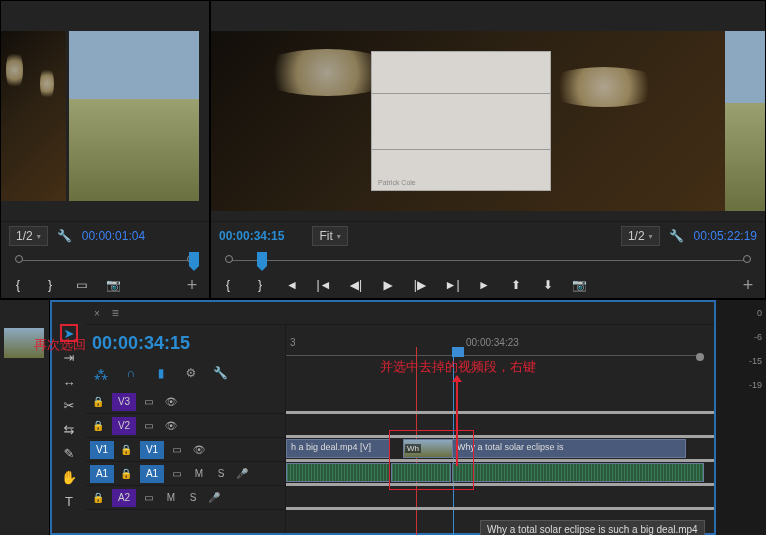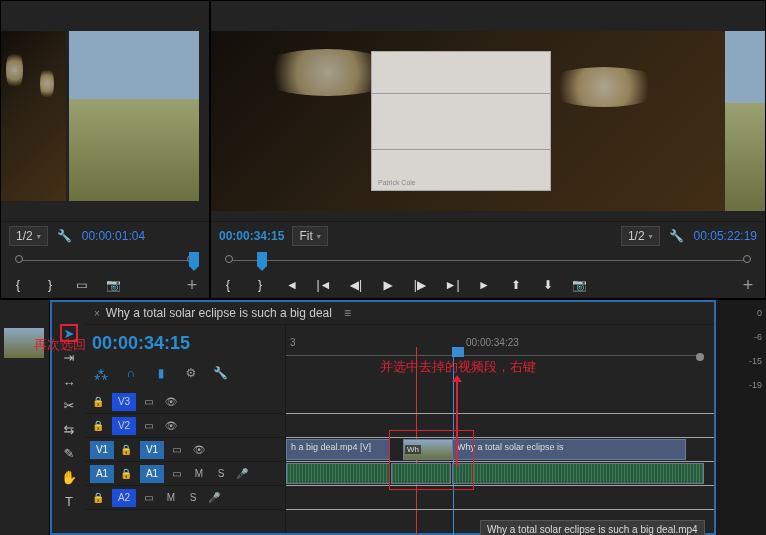--- a/index.html
+++ b/index.html
@@ -54,25 +54,25 @@
 .tlruler{flex:1;position:relative;padding-top:6px}
 .tlruler-line{position:absolute;top:30px;left:0;right:10px;border-top:1px solid #555}
 .tlruler-tc{position:absolute;top:12px;color:#888;font-size:10px}
 .tlph{position:absolute;top:22px;width:12px;height:10px;background:#3a8dd4}
 .tlph::after{content:"";position:absolute;top:100%;left:1px;width:1px;height:200px;background:#3a8dd4}
 .tlcut{position:absolute;top:22px;width:1px;height:200px;background:#c33}
 .tlend{position:absolute;top:28px;right:10px;width:8px;height:8px;background:#888;border-radius:50%}
 .tracks{flex:1;display:flex}
 .trhead{width:200px;border-right:1px solid #1a1a1a}
 .trow2{display:flex;align-items:center;height:24px;gap:4px;padding:0 4px;border-bottom:1px solid #1a1a1a}
-.trow2 .tl{width:24px;height:18px;display:flex;align-items:center;justify-content:center;font-size:10px;background:#1d4ed8}
+.trow2 .tl{width:24px;height:18px;display:flex;align-items:center;justify-content:center;font-size:10px;background:#4c1d95}
 .trow2 .tl.on{background:#2a6cb0;color:#fff}
 .trow2 .mini{width:18px;font-size:10px;color:#aaa;text-align:center}
 .trcontent{flex:1;position:relative}
-.trlane{height:24px;border-bottom:1px solid #a3a3a3;position:relative}
+.trlane{height:24px;border-bottom:3px solid #a3a3a3;position:relative}
 .clip{position:absolute;top:1px;bottom:1px;background:#4a5a7a;border:1px solid #6a7a9a;font-size:9px;color:#ddd;padding:2px 4px;overflow:hidden;white-space:nowrap}
 .clip.aud{background:#2a5a3a;background-image:repeating-linear-gradient(90deg,#3a7a5a 0,#3a7a5a 1px,transparent 1px,transparent 3px)}
 .clip.thumb{background:linear-gradient(#8ca8c0,#6a7040);display:flex;align-items:center;gap:2px;padding:1px}
 .clip.thumb span{writing-mode:horizontal-tb;font-size:8px;background:rgba(0,0,0,.5);padding:0 2px}
 .selbox{position:absolute;border:1px solid #d23;pointer-events:none}
 .anno{position:absolute;color:#d23;font-size:13px;font-weight:500;z-index:50}
 .arrow{position:absolute;width:2px;background:#d23}
 .arrow::before{content:"";position:absolute;top:-6px;left:-4px;border:5px solid transparent;border-bottom:7px solid #d23}
 .meters{width:50px;background:#1a1a1a;padding:8px 4px;font-size:9px;color:#888;display:flex;flex-direction:column;gap:14px;align-items:flex-end}
 .tooltip{position:absolute;background:#3a3a3a;border:1px solid #555;padding:3px 6px;font-size:10px;color:#ddd;z-index:60;white-space:nowrap}
@@ -118,21 +118,21 @@
         </div>
       <div class="wall" style="left:160px;top:50px;width:180px;height:140px">
         <div class="wcred">Patrick Cole</div>
       </div>
       <div class="vimg" style="right:0;top:30px;width:40px;height:180px">
           <div class="crowd"></div>
         </div>
     </div>
     <div class="tcbar">
       <span class="tc-blue">00:00:34:15</span>
-      <div class="dd" style="">Fit</div>
+      <div class="dd" style="margin-left:20px">Fit</div>
       <div style="flex:1"></div>
       <div class="dd">1/2</div>
       <span class="wrench ibtn">🔧</span>
       <span class="tc-white">00:05:22:19</span>
     </div>
     <div class="ruler">
       <div class="ruler-line"></div>
       <div class="ruler-end" style="left:6px"></div>
       <div class="ruler-end" style="right:6px"></div>
       <div class="ph" style="left:7%"></div>
@@ -168,21 +168,20 @@
       <div class="tool">✂</div>
       <div class="tool">⇆</div>
       <div class="tool">✎</div>
       <div class="tool">✋</div>
       <div class="tool">T</div>
     </div>
 
     <div class="tlmain">
       <div class="tltab">
         <span class="x">×</span>
-        <span>Why a total solar eclipse is such a big deal</span>
         <span style="margin-left:6px;color:#888">≡</span>
       </div>
 
       <div class="tlhead">
         <div class="tlleft">
           <div class="bigtc">00:00:34:15</div>
           <div class="icorow">
             <span class="ibtn" style="color:#2a8dd4">⁂</span>
             <span class="ibtn" style="color:#2a8dd4">∩</span>
             <span class="ibtn" style="color:#2a8dd4">▮</span>

